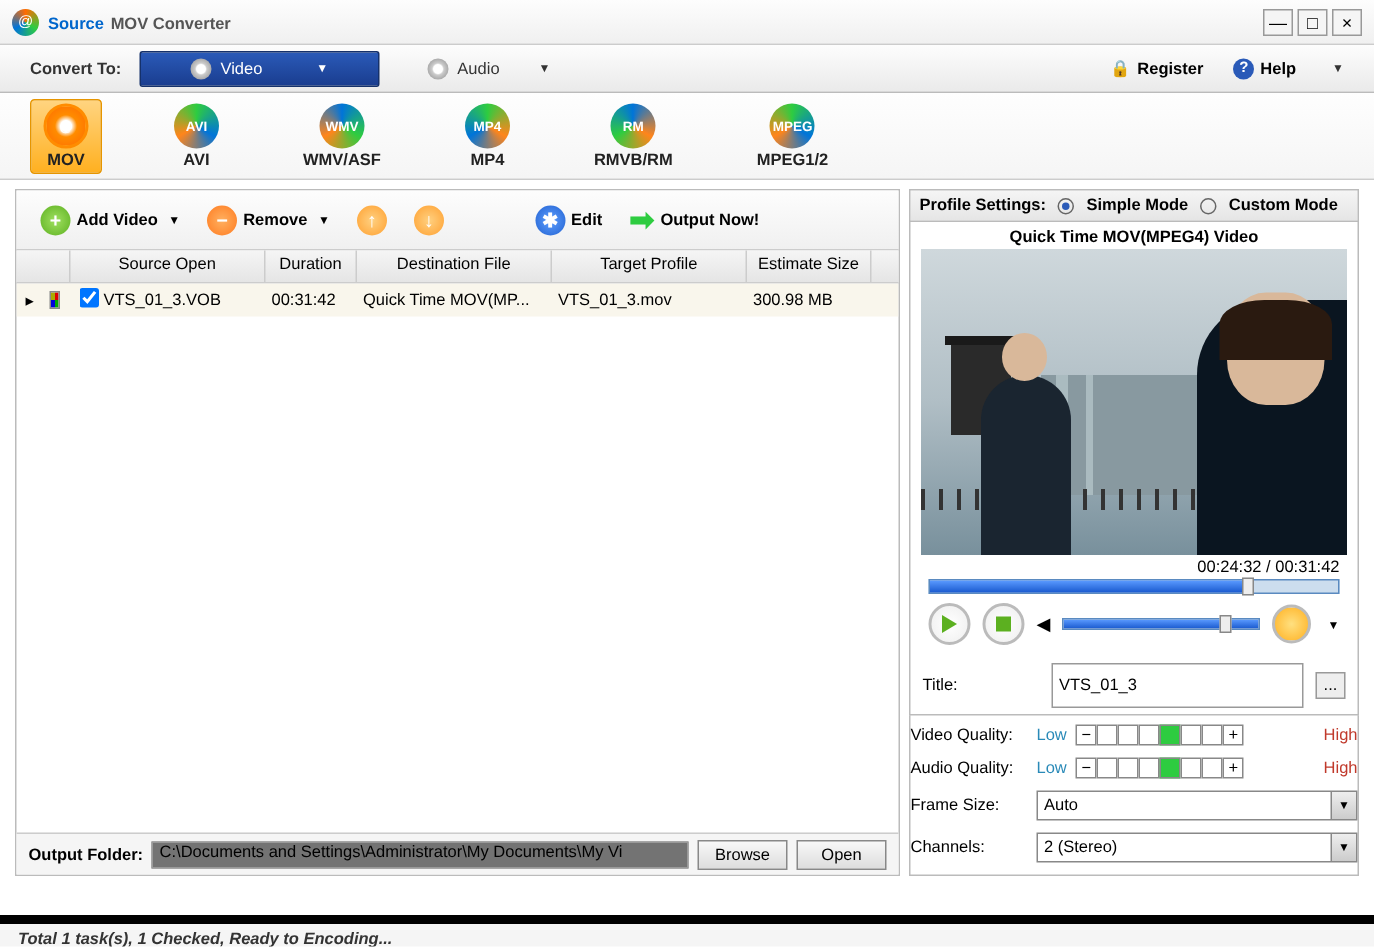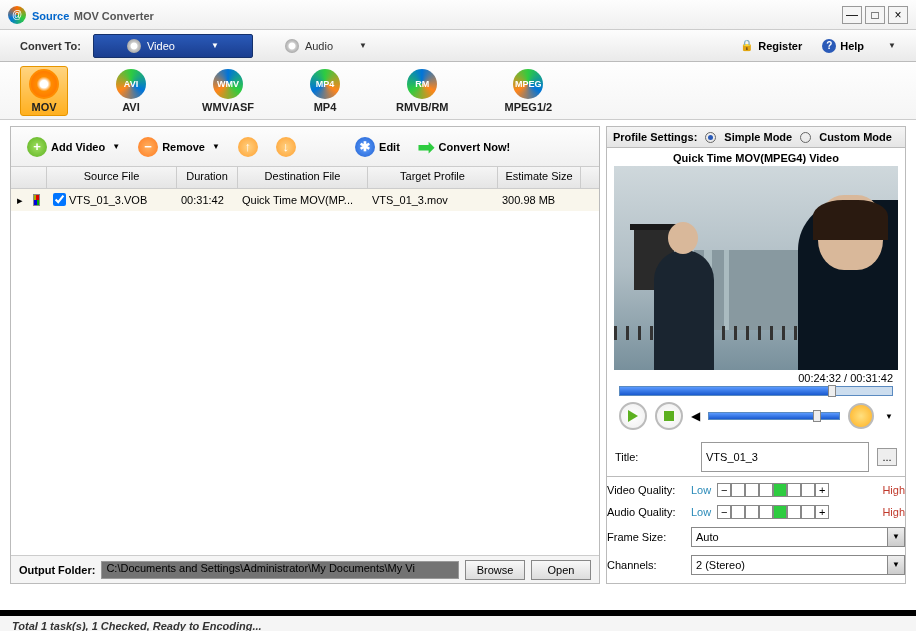--- a/index.html
+++ b/index.html
@@ -197,26 +197,26 @@
       <div class="tb-btn">
         <span class="ic-round ic-down">↓</span>
       </div>
       <div style="flex:0.3"></div>
       <div class="tb-btn">
         <span class="ic-round ic-edit">✱</span>
         <span>Edit</span>
       </div>
       <div class="tb-btn">
         <span class="ic-convert">➡</span>
-        <span>Convert Now!</span>
+        <span>Output Now!</span>
       </div>
     </div>
     <div class="table-header">
       <div class="th col-chk"></div>
-      <div class="th col-src">Source File</div>
+      <div class="th col-src">Source Open</div>
       <div class="th col-dur">Duration</div>
       <div class="th col-dest">Destination File</div>
       <div class="th col-target">Target Profile</div>
       <div class="th col-size">Estimate Size</div>
     </div>
     <div class="table-body">
       <div class="table-row">
         <div class="td row-marker">▸</div>
         <div class="td row-grid">
             <div class="grid-icon"></div>

